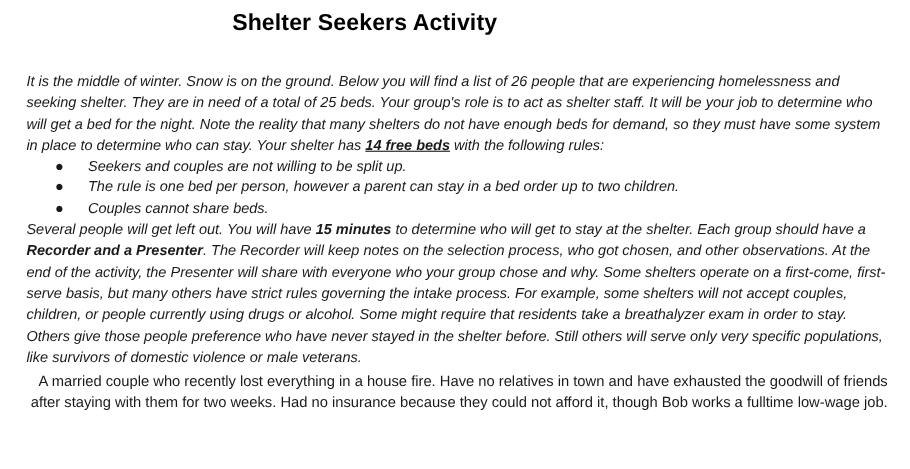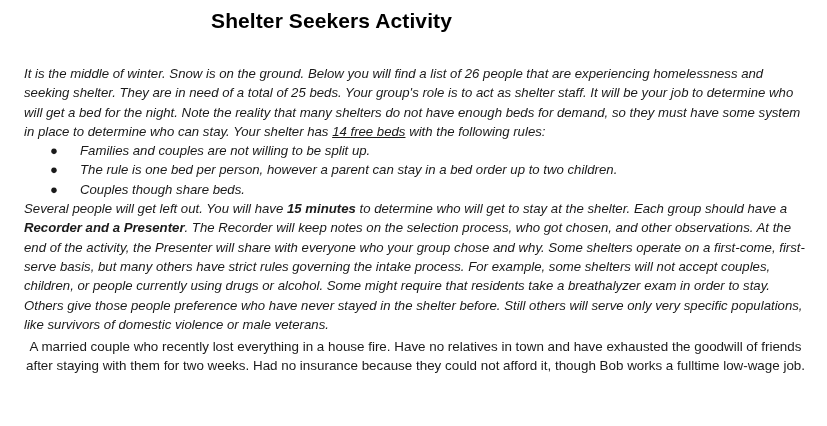--- a/index.html
+++ b/index.html
@@ -53,21 +53,21 @@
   .para-intro {
     margin-top: 30px;
   }
   .para-several {
     margin-top: 0px;
   }
   .b {
     font-weight: bold;
   }
   .bu {
-    font-weight: normal;
+    font-weight: bold;
     text-decoration: underline;
   }
   ul.rules {
     list-style: none;
     margin: 0;
     padding: 0;
   }
   ul.rules li {
     position: relative;
     font-size: 13.2px;
@@ -96,38 +96,38 @@
     letter-spacing: -0.1px;
   }
   .para-plain {
     font-size: 13.4px;
     font-style: normal;
     line-height: 19.3px;
     color: #1a1a1a;
     margin: 0;
     padding-top: 3px;
     max-width: 789px;
-    text-align: center;
+    text-align: right;
   }
 </style>
 </head>
 <body>
 
 <div class="page">
 
   <h1 class="doc-title">Shelter Seekers Activity</h1>
 
   <div class="body-block">
 
     <p class="para para-intro"><span>It is the middle of winter. Snow is on the ground. Below you will find a list of 26 people that are experiencing homelessness and seeking shelter. They are in need of a total of 25 beds. Your group's role is to act as shelter staff. It will be your job to determine who will get a bed for the night. Note the reality that many shelters do not have enough beds for demand, so they must have some system in place to determine who can stay. Your shelter has </span><span class="bu">14 free beds</span><span> with the following rules:</span></p>
 
     <ul class="rules">
-      <li><span class="bullet-dot">●</span><span>Families and couples are not willing to be split up.</span></li>
+      <li><span class="bullet-dot">●</span><span>Seekers and couples are not willing to be split up.</span></li>
       <li><span class="bullet-dot">●</span><span>The rule is one bed per person, however a parent can stay in a bed order up to two children.</span></li>
-      <li><span class="bullet-dot">●</span><span>Couples though share beds.</span></li>
+      <li><span class="bullet-dot">●</span><span>Couples cannot share beds.</span></li>
     </ul>
 
     <p class="para para-several"><span>Several people will get left out. You will have </span><span class="b">15 minutes</span><span> to determine who will get to stay at the shelter. Each group should have a </span><span class="b">Recorder and a Presenter</span><span>. The Recorder will keep notes on the selection process, who got chosen, and other observations. At the end of the activity, the Presenter will share with everyone who your group chose and why. Some shelters operate on a first-come, first-serve basis, but many others have strict rules governing the intake process. For example, some shelters will not accept couples, children, or people currently using drugs or alcohol. Some might require that residents take a breathalyzer exam in order to stay. Others give those people preference who have never stayed in the shelter before. Still others will serve only very specific populations, like survivors of domestic violence or male veterans.</span></p>
 
 
     <p class="para-plain">A married couple who recently lost everything in a house fire. Have no relatives in town and have exhausted the goodwill of friends after staying with them for two weeks. Had no insurance because they could not afford it, though Bob works a fulltime low-wage job.</p>
 
   </div>
 </div>
 

